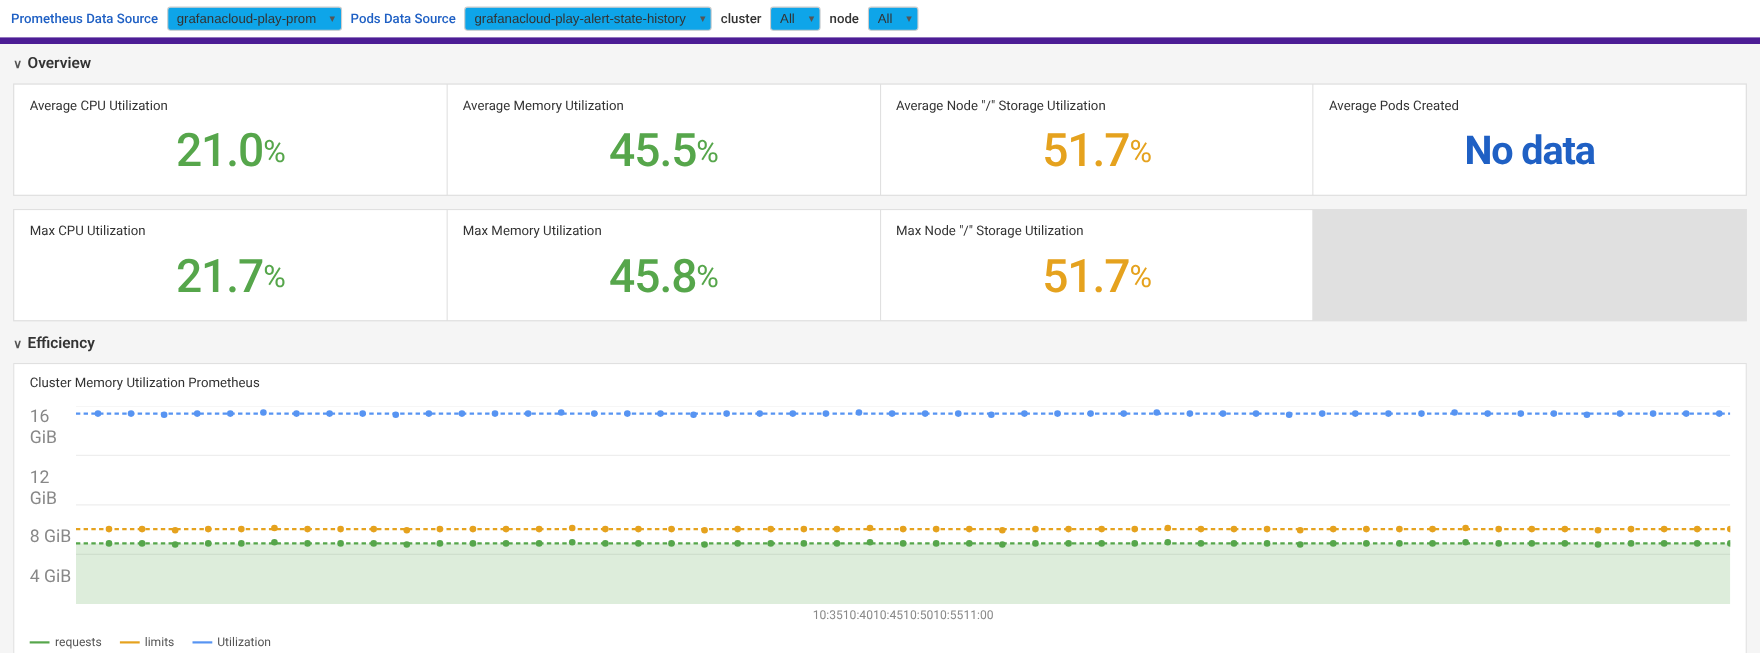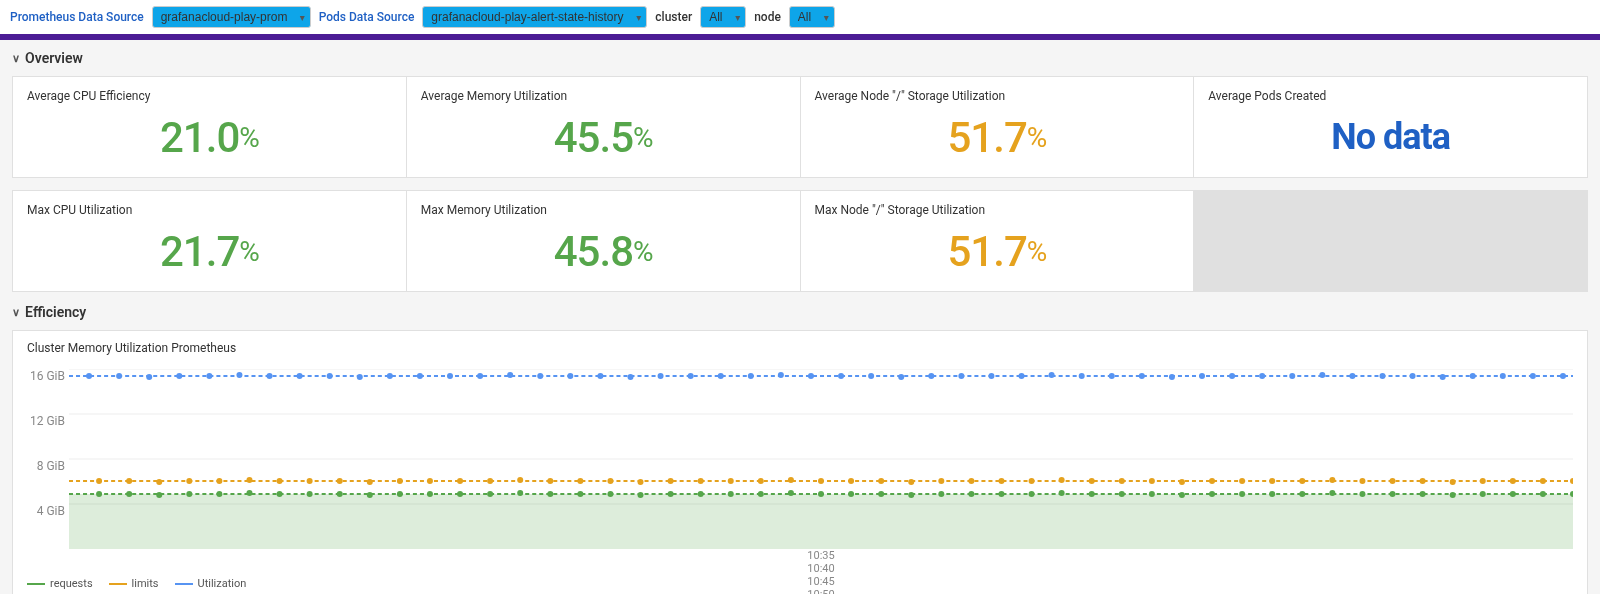--- a/index.html
+++ b/index.html
@@ -162,44 +162,43 @@
     
     .y-axis {
       position: absolute;
       left: 0;
       top: 0;
       bottom: 20px;
       width: 42px;
       display: flex;
       flex-direction: column;
       justify-content: space-between;
-      align-items: flex-end;
+      align-items: flex-start;
       padding-right: 4px;
-      font-size: 12px;
+      font-size: 16px;
       color: #888;
     }
     .chart-inner {
       position: absolute;
       left: 42px;
       right: 0;
       top: 0;
       bottom: 20px;
     }
     .x-axis {
       position: absolute;
       left: 42px;
       right: 0;
       bottom: 0;
       height: 20px;
       display: flex;
-      justify-content: space-between;
+      justify-content: center;
       align-items: center;
       font-size: 11px;
       color: #888;
-      flex-direction: column;
     }
   </style>
 </head>
 <body>
 
 <div class="toolbar">
   <span class="toolbar-label">Prometheus Data Source</span>
   <div class="select-wrapper">
     <select class="toolbar-select">
       <option>grafanacloud-play-prom</option>
@@ -228,21 +227,21 @@
 <div class="main-content">
 
   <div class="section-header">
     <span class="section-chevron">∨</span>
     <span>Overview</span>
   </div>
 
   <div class="stat-grid">
 
     <div class="stat-cell">
-      <div class="stat-title">Average CPU Efficiency</div>
+      <div class="stat-title">Average CPU Utilization</div>
       <div class="stat-value color-green">
         <span>21.0</span>
           <span class="unit">%</span>
       </div>
     </div>
 
     <div class="stat-cell">
       <div class="stat-title">Average Memory Utilization</div>
       <div class="stat-value color-green">
         <span>45.5</span>

